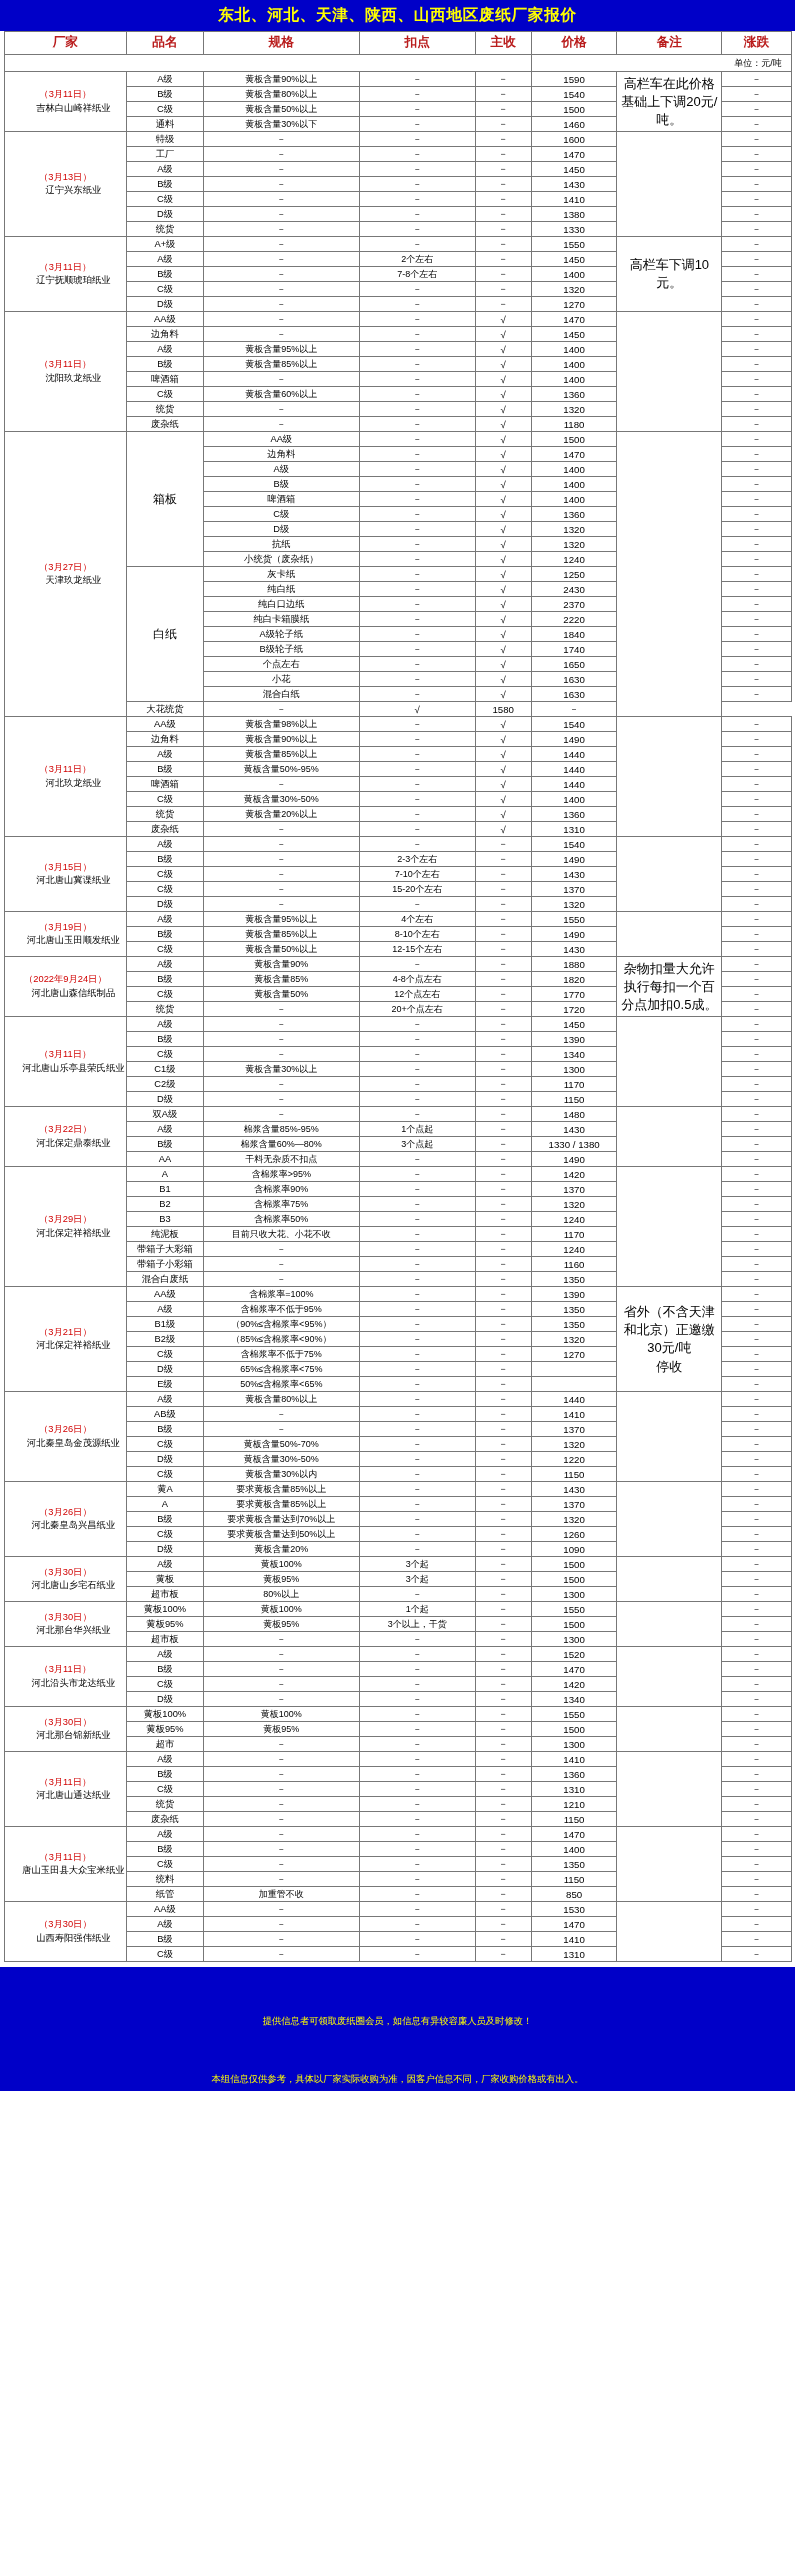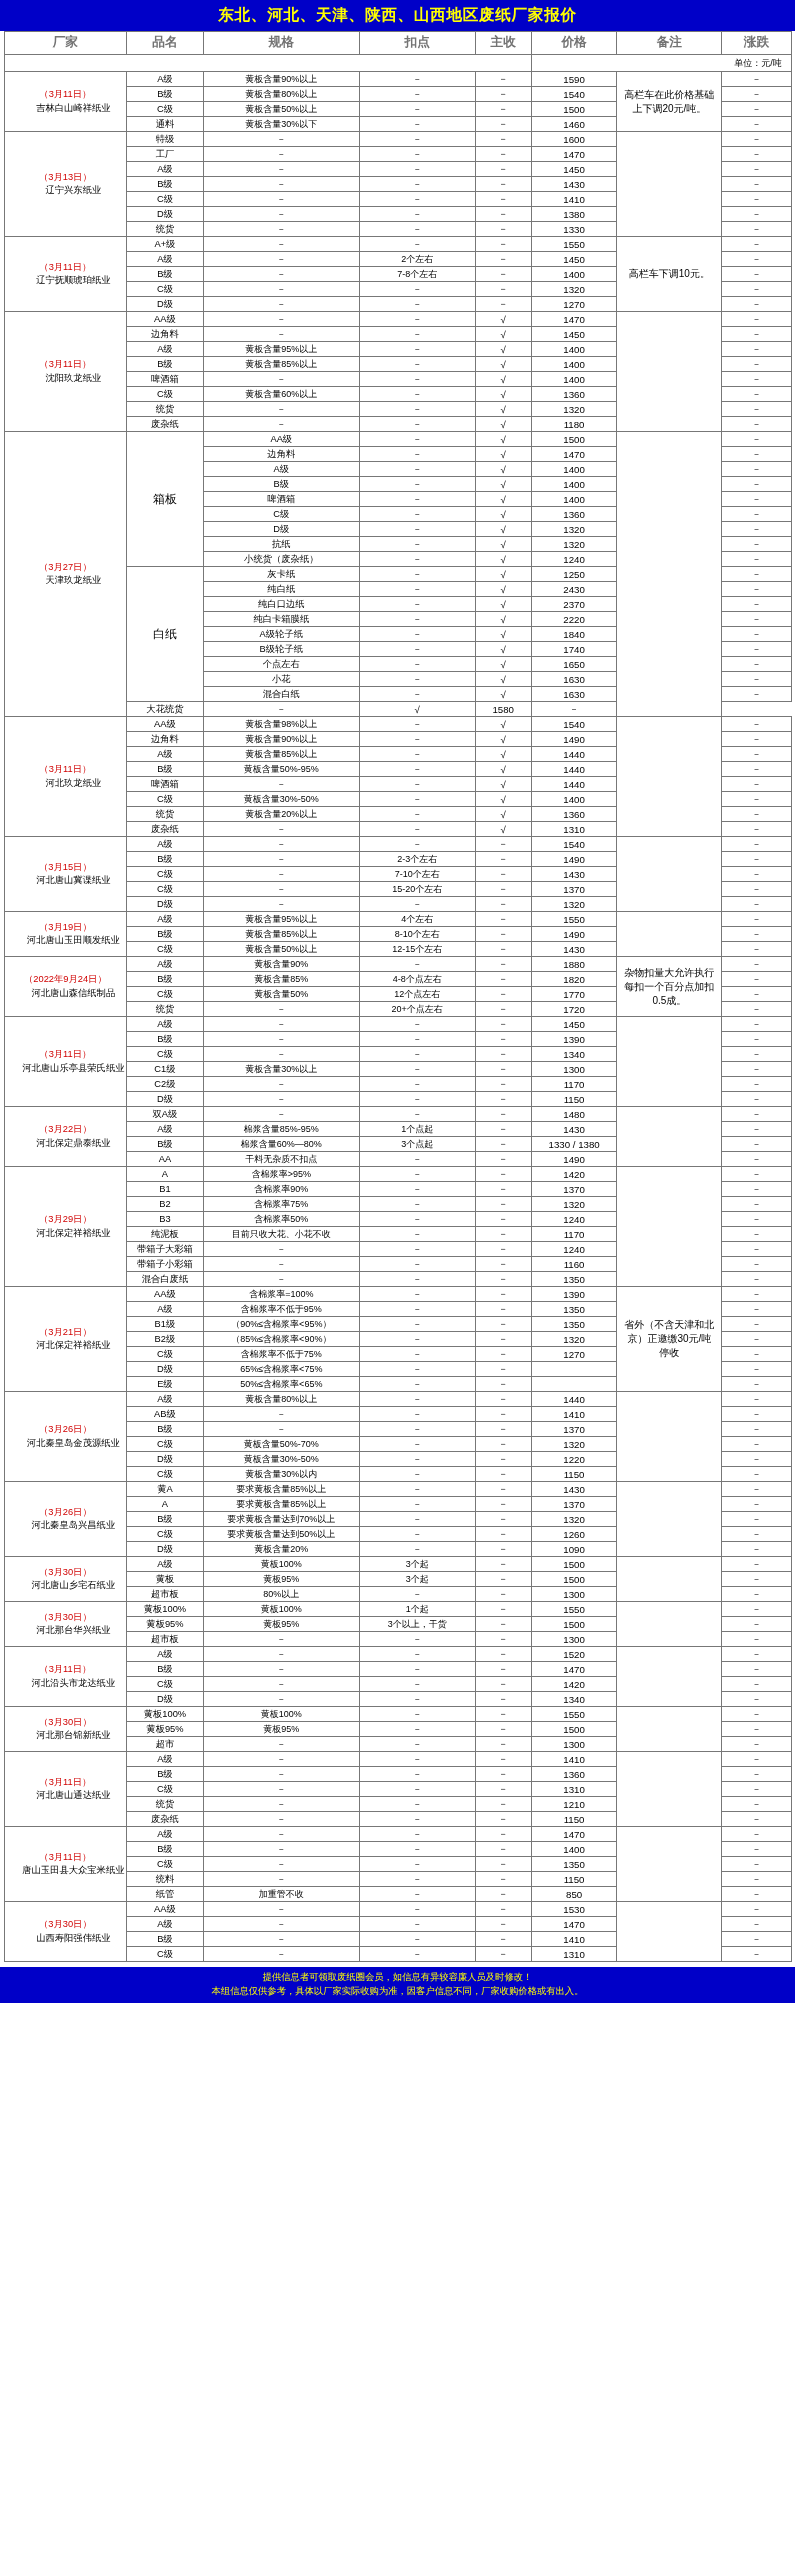--- a/index.html
+++ b/index.html
@@ -1,39 +1,39 @@
 <!DOCTYPE html>
 <html style="font-size:12px"><head>
 <meta charset="utf-8">
 <style>
   html,body{margin:0;padding:0;background:#ffffff;}
   body{font-family:"Liberation Sans","DejaVu Sans",sans-serif;}
   #page{width:795px;min-height:2576px;position:relative;background:#fff;}
   .banner{background:#0000c8;color:#ffff00;text-align:center;font-weight:bold;font-size:15.6px;letter-spacing:0.7px;padding:4.5px 0 5.2px;}
   table{border-collapse:collapse;width:788px;margin:0 3.7px;table-layout:fixed;}
   td,th{border:0.7px solid #777;font-size:9px;text-align:center;vertical-align:middle;padding:0;}
-  thead th{background:#ffffff;font-weight:bold;font-size:12.7px;height:22.3px;color:#737373;}
+  thead th{background:#ffffff;font-weight:bold;font-size:12.7px;height:22.3px;color:#b91c1c;}
   .colgroup-vendor{width:113px;}
   .colgroup-name{width:71px;}
   .colgroup-spec{width:144px;}
   .colgroup-deduct{width:107px;}
   .colgroup-accept{width:52px;}
   .colgroup-price{width:79px;}
   .colgroup-note{width:97px;}
   .colgroup-drop{width:64px;}
   .unit-row td{height:16.4px;font-size:9px;text-align:right;padding-right:9px;padding-left:8px;}
   .vendor{font-size:9.3px;line-height:1.45;padding:1.5px 1.5px;}
   .vendor .date{color:#d00000;font-weight:normal;display:block;}
   .vendor .nm{display:block;color:#000;margin-left:16px;}
   .rowh{height:15px;}
   .dash{color:#000;}
   td.price{font-size:9.7px;}
-  .note{font-size:10px;line-height:1.4;padding:1.5px 3px;}
+  .note{font-size:13px;line-height:1.4;padding:1.5px 3px;}
   .footer{margin-top:4.5px;background:#0000c8;color:#ffff00;text-align:center;font-size:9.3px;line-height:1.5;padding:3.7px 3px 4.5px;}
-  .footer div{display:block;}
+  .footer div{display:block;margin-top:44px;}
   .tick{font-size:9.7px;}
   .spec{font-size:9px;}
   .name{font-size:9.3px;}
   .subcat{font-size:12px;}
 </style>
 </head>
 <body>
 
 <div id="page">
 

